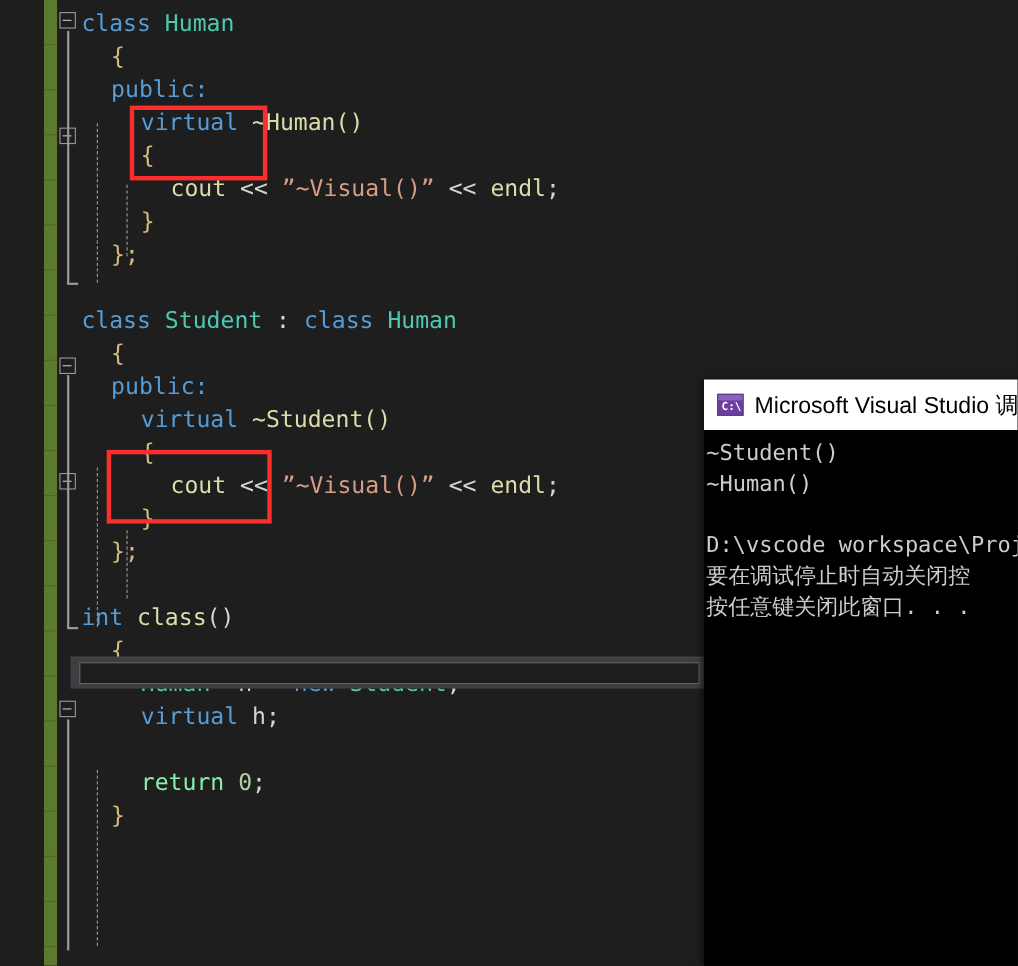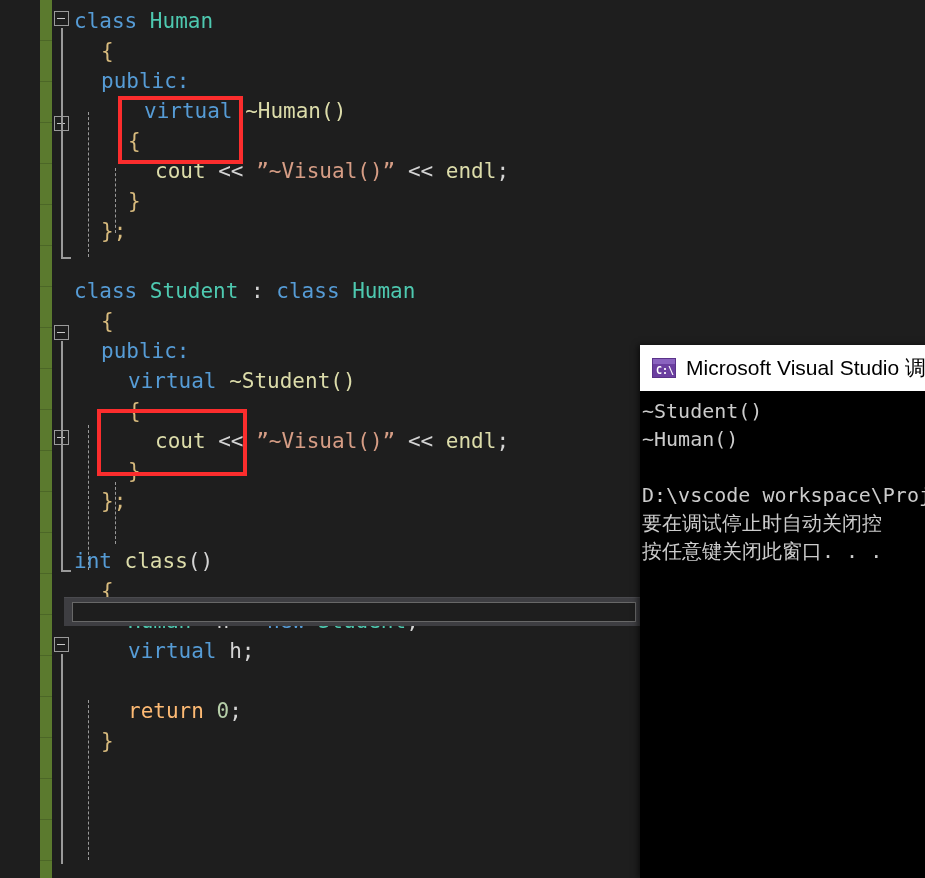--- a/index.html
+++ b/index.html
@@ -98,21 +98,21 @@
     font-size: 21px;
     white-space: pre;
     letter-spacing: 0px;
   }
 
   .kw      { color: #569cd6; }   
   .type    { color: #4ec9b0; }   
   .fn      { color: #dcdcaa; }   
   .plain   { color: #d4d4d4; }
   .str     { color: #d69d85; }   
-  .ctrl    { color: #fdba74; }   
+  .ctrl    { color: #86efac; }   
   .num     { color: #b5cea8; }   
   .brace   { color: #d7ba7d; }
 
   
   .annot-box {
     position: absolute;
     border: 4px solid #fb2d2d;
     background: transparent;
     pointer-events: none;
   }
@@ -243,21 +243,21 @@
         <div class="fold-line-end" style="left: 61px; top: 570px; width: 10px;"></div>
         <div class="indent-guide" style="left: 88px; top: 425px; height: 145px;"></div>
         <div class="indent-guide" style="left: 115px; top: 482px; height: 62px;"></div>
         <div class="fold-line" style="left: 61px; top: 654px; height: 210px;"></div>
         <div class="indent-guide" style="left: 88px; top: 700px; height: 160px;"></div>
       </div>
     <div id="code-lines">
         <div class="code-line" style="top: 6px; left: 74px;"><span class="kw">class </span><span class="type">Human</span></div>
         <div class="code-line" style="top: 36px; left: 101px;"><span class="brace">{</span></div>
         <div class="code-line" style="top: 66px; left: 101px;"><span class="kw">public:</span></div>
-        <div class="code-line" style="top: 96px; left: 144px; text-align: right;"><span class="kw">virtual </span><span class="fn">~Human()</span></div>
+        <div class="code-line" style="top: 96px; left: 128px; text-align: right;"><span class="kw">virtual </span><span class="fn">~Human()</span></div>
         <div class="code-line" style="top: 126px; left: 128px;"><span class="brace">{</span></div>
         <div class="code-line" style="top: 156px; left: 155px;"><span class="fn">cout </span><span class="plain">&lt;&lt; </span><span class="str">”~Visual()”</span><span class="plain"> &lt;&lt; </span><span class="fn">endl</span><span class="plain">;</span></div>
         <div class="code-line" style="top: 186px; left: 128px;"><span class="brace">}</span></div>
         <div class="code-line" style="top: 216px; left: 101px;"><span class="brace">};</span></div>
         <div class="code-line" style="top: 246px; left: 74px;"><span class="plain"></span></div>
         <div class="code-line" style="top: 276px; left: 74px;"><span class="kw">class </span><span class="type">Student </span><span class="plain">: </span><span class="kw">class </span><span class="type">Human</span></div>
         <div class="code-line" style="top: 306px; left: 101px;"><span class="brace">{</span></div>
         <div class="code-line" style="top: 336px; left: 101px;"><span class="kw">public:</span></div>
         <div class="code-line" style="top: 366px; left: 128px; text-align: center;"><span class="kw">virtual </span><span class="fn">~Student()</span></div>
         <div class="code-line" style="top: 396px; left: 128px;"><span class="brace">{</span></div>

